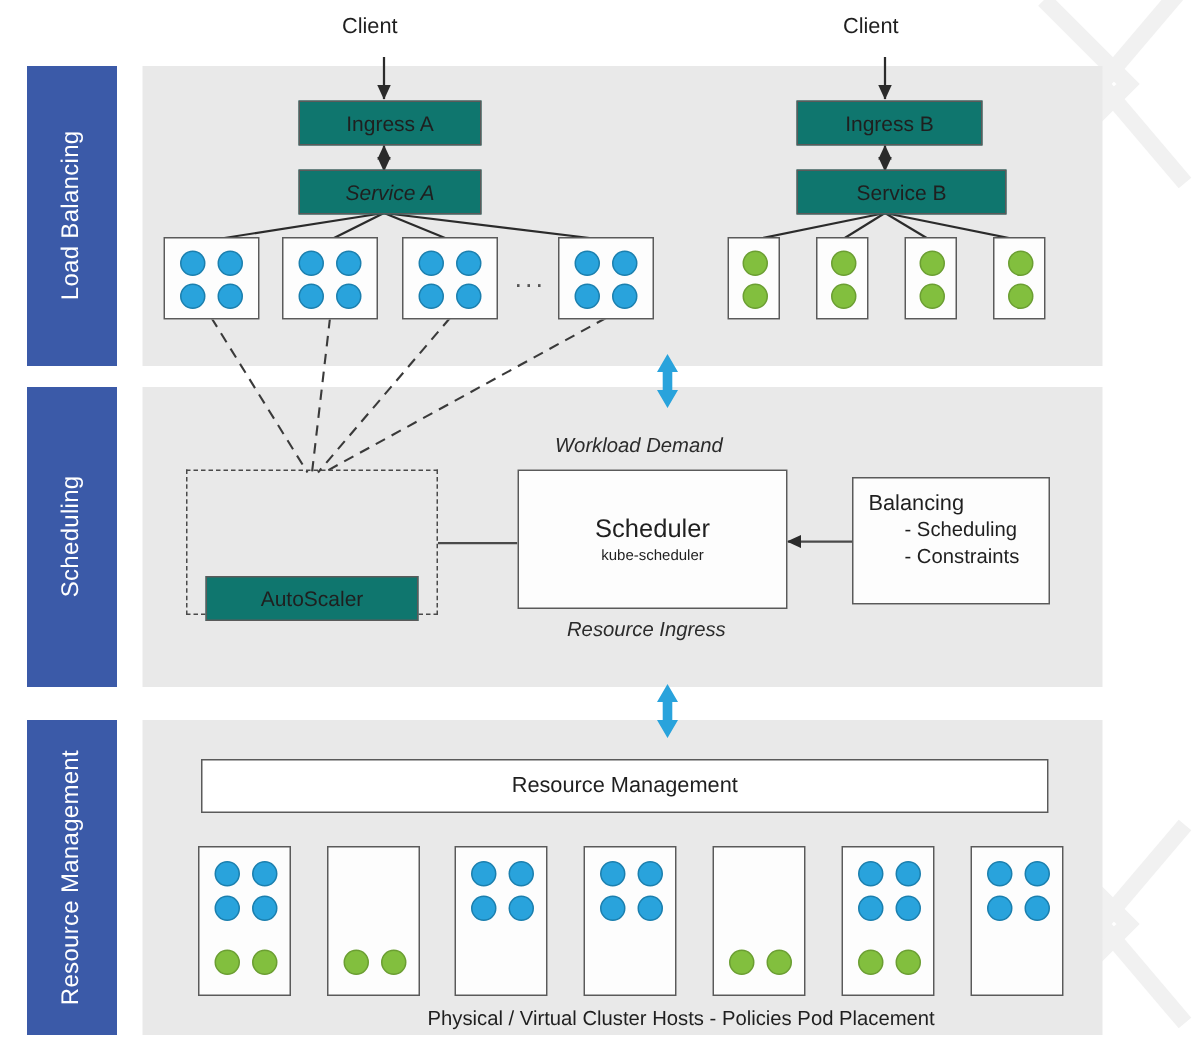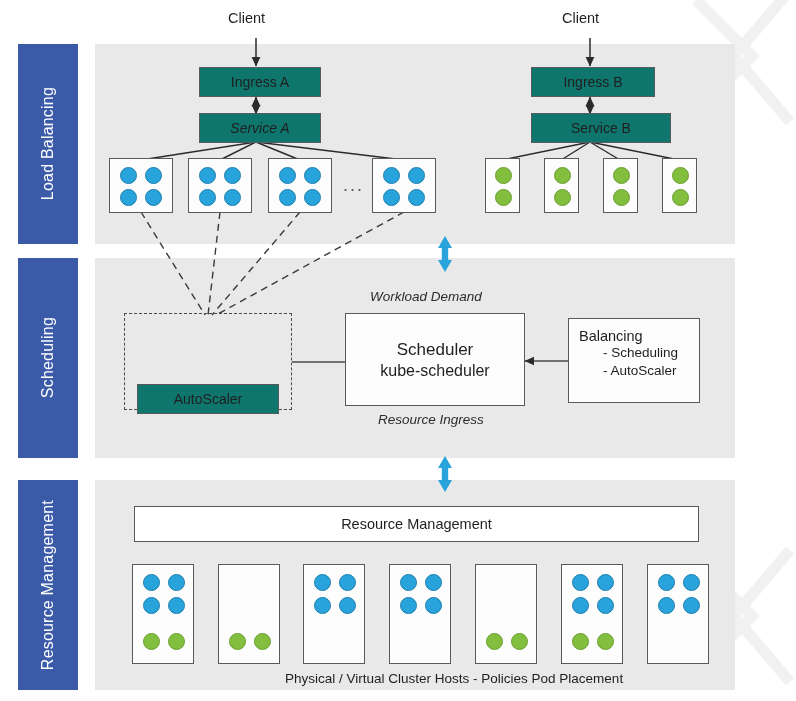--- a/index.html
+++ b/index.html
@@ -119,21 +119,21 @@
     background: #fdfdfd;
     border: 1.6px solid #5a5a5a;
     z-index: 4;
     box-sizing: border-box;
     display: flex;
     flex-direction: column;
     align-items: center;
     justify-content: center;
   }
   .scheduler-title { font-size: 17px; color: #1f1f1f; }
-  .scheduler-sub { font-size: 16px; color: #1f1f1f; margin-top: 2px; }
+  .scheduler-sub { font-size: 10px; color: #1f1f1f; margin-top: 2px; }
   .policies-box {
     position: absolute;
     background: #fdfdfd;
     border: 1.6px solid #5a5a5a;
     z-index: 4;
     box-sizing: border-box;
     padding: 9px 0 0 10px;
   }
   .policies-title { font-size: 14.5px; color: #1f1f1f; }
   .policies-item { font-size: 13.5px; color: #1f1f1f; margin-left: 24px; line-height: 1.35; }
@@ -291,21 +291,21 @@
   <div class="scheduler-box" style="left:345px; top:313px; width:180px; height:93px;">
     <div class="scheduler-title">Scheduler</div>
     <div class="scheduler-sub">kube-scheduler</div>
   </div>
 
   <div class="italic-label" style="left:378px; top:412px;">Resource Ingress</div>
 
   <div class="policies-box" style="left:568px; top:318px; width:132px; height:85px;">
     <div class="policies-title">Balancing</div>
     <div class="policies-item">- Scheduling</div>
-    <div class="policies-item">- AutoScaler</div>
+    <div class="policies-item">- Constraints</div>
   </div>
 
   <div class="rm-bar" style="left:134px; top:506px; width:565px; height:36px;">Resource Management</div>
 
   <div class="podbox" style="left:132px; top:564px; width:62px; height:100px;">
     <div class="pod blue" style="left:10px; top:9px; width:17px; height:17px;"></div>
     <div class="pod blue" style="left:35px; top:9px; width:17px; height:17px;"></div>
     <div class="pod blue" style="left:10px; top:32px; width:17px; height:17px;"></div>
     <div class="pod blue" style="left:35px; top:32px; width:17px; height:17px;"></div>
     <div class="pod green" style="left:10px; top:68px; width:17px; height:17px;"></div>

